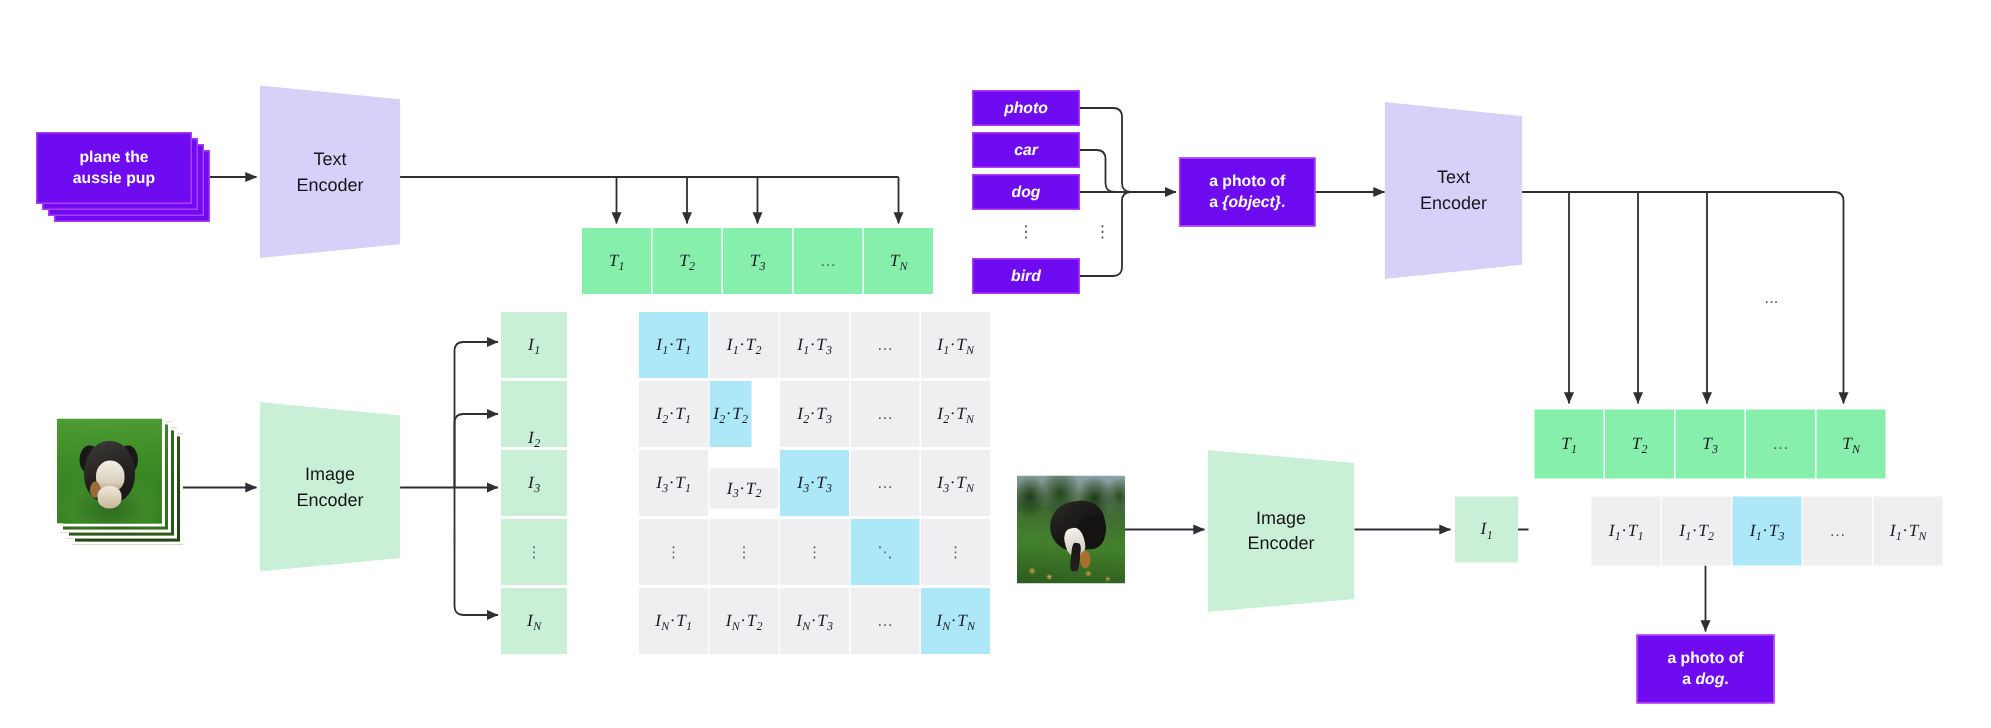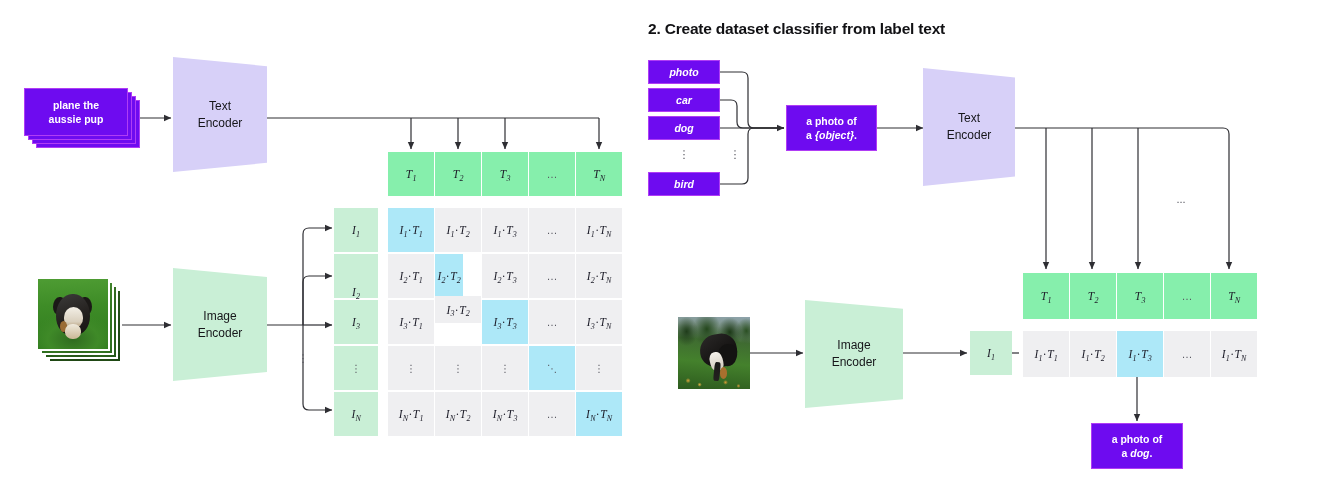--- a/index.html
+++ b/index.html
@@ -104,21 +104,21 @@
     font-size: 8px;
     font-style: italic;
     vertical-align: baseline;
     position: relative;
     top: 2.5px;
     left: 0.2px;
   }
   .cell .dot { font-style: normal; padding: 0 0.5px; }
   .t-cell  { background: #86efac; }
   .i-cell  { background: #C9EFD6; }
-  .s-cell  { background: #EFEFF1; }
+  .s-cell  { background: #EFEFF1; margin-left: 38px; }
   .s-cell.hl { background: #ADE8F8; }
   .ell { font-family: "Liberation Sans", sans-serif; font-style: normal; color: #5a5a63; font-size: 11px; }
   .vell { font-family: "Liberation Sans", sans-serif; font-style: normal; color: #5a5a63; font-size: 10px; letter-spacing: 0; }
 
   .plain-ell {
     font-family: "Liberation Sans", sans-serif;
     font-size: 11px;
     color: #55555e;
     text-align: center;
   }
@@ -401,21 +401,21 @@
     <div class="cell s-cell abs" style="left:141px; top:46px; width:46px; height:44px;">
         <span class="ell">…</span>
       </div>
     <div class="cell s-cell abs" style="left:188px; top:46px; width:46px; height:44px;">
         <span>I<sub>2</sub><span class="dot">·</span>T<sub>N</sub></span>
       </div>
 
     <div class="cell s-cell abs" style="left:0px;   top:92px; width:46px; height:44px;">
         <span>I<sub>3</sub><span class="dot">·</span>T<sub>1</sub></span>
       </div>
-    <div class="cell s-cell abs" style="left:47px;  top:88px; width:46px; height:27px;">
+    <div class="cell s-cell abs" style="left:47px;  top:104px; width:46px; height:27px;">
         <span>I<sub>3</sub><span class="dot">·</span>T<sub>2</sub></span>
       </div>
     <div class="cell s-cell hl abs" style="left:94px;  top:92px; width:46px; height:44px;">
         <span>I<sub>3</sub><span class="dot">·</span>T<sub>3</sub></span>
       </div>
     <div class="cell s-cell abs" style="left:141px; top:92px; width:46px; height:44px;">
         <span class="ell">…</span>
       </div>
     <div class="cell s-cell abs" style="left:188px; top:92px; width:46px; height:44px;">
         <span>I<sub>3</sub><span class="dot">·</span>T<sub>N</sub></span>
@@ -447,21 +447,20 @@
         <span>I<sub>N</sub><span class="dot">·</span>T<sub>3</sub></span>
       </div>
     <div class="cell s-cell abs" style="left:141px; top:184px; width:46px; height:44px;">
         <span class="ell">…</span>
       </div>
     <div class="cell s-cell hl abs" style="left:188px; top:184px; width:46px; height:44px;">
         <span>I<sub>N</sub><span class="dot">·</span>T<sub>N</sub></span>
       </div>
   </div>
 
-  <div class="heading abs" style="left:648px; top:20px;">2. Create dataset classifier from label text</div>
 
   <div class="abs" style="left:648px; top:60px;">
     <div class="label-chip abs" style="left:0; top:0px;  width:72px; height:24px;">photo</div>
     <div class="label-chip abs" style="left:0; top:28px; width:72px; height:24px;">car</div>
     <div class="label-chip abs" style="left:0; top:56px; width:72px; height:24px;">dog</div>
     <div class="plain-ell abs" style="left:0; top:88px; width:72px;">⋮</div>
     <div class="label-chip abs" style="left:0; top:112px; width:72px; height:24px;">bird</div>
   </div>
   <div class="plain-ell abs" style="left:728px; top:148px; width:14px;">⋮</div>
 

